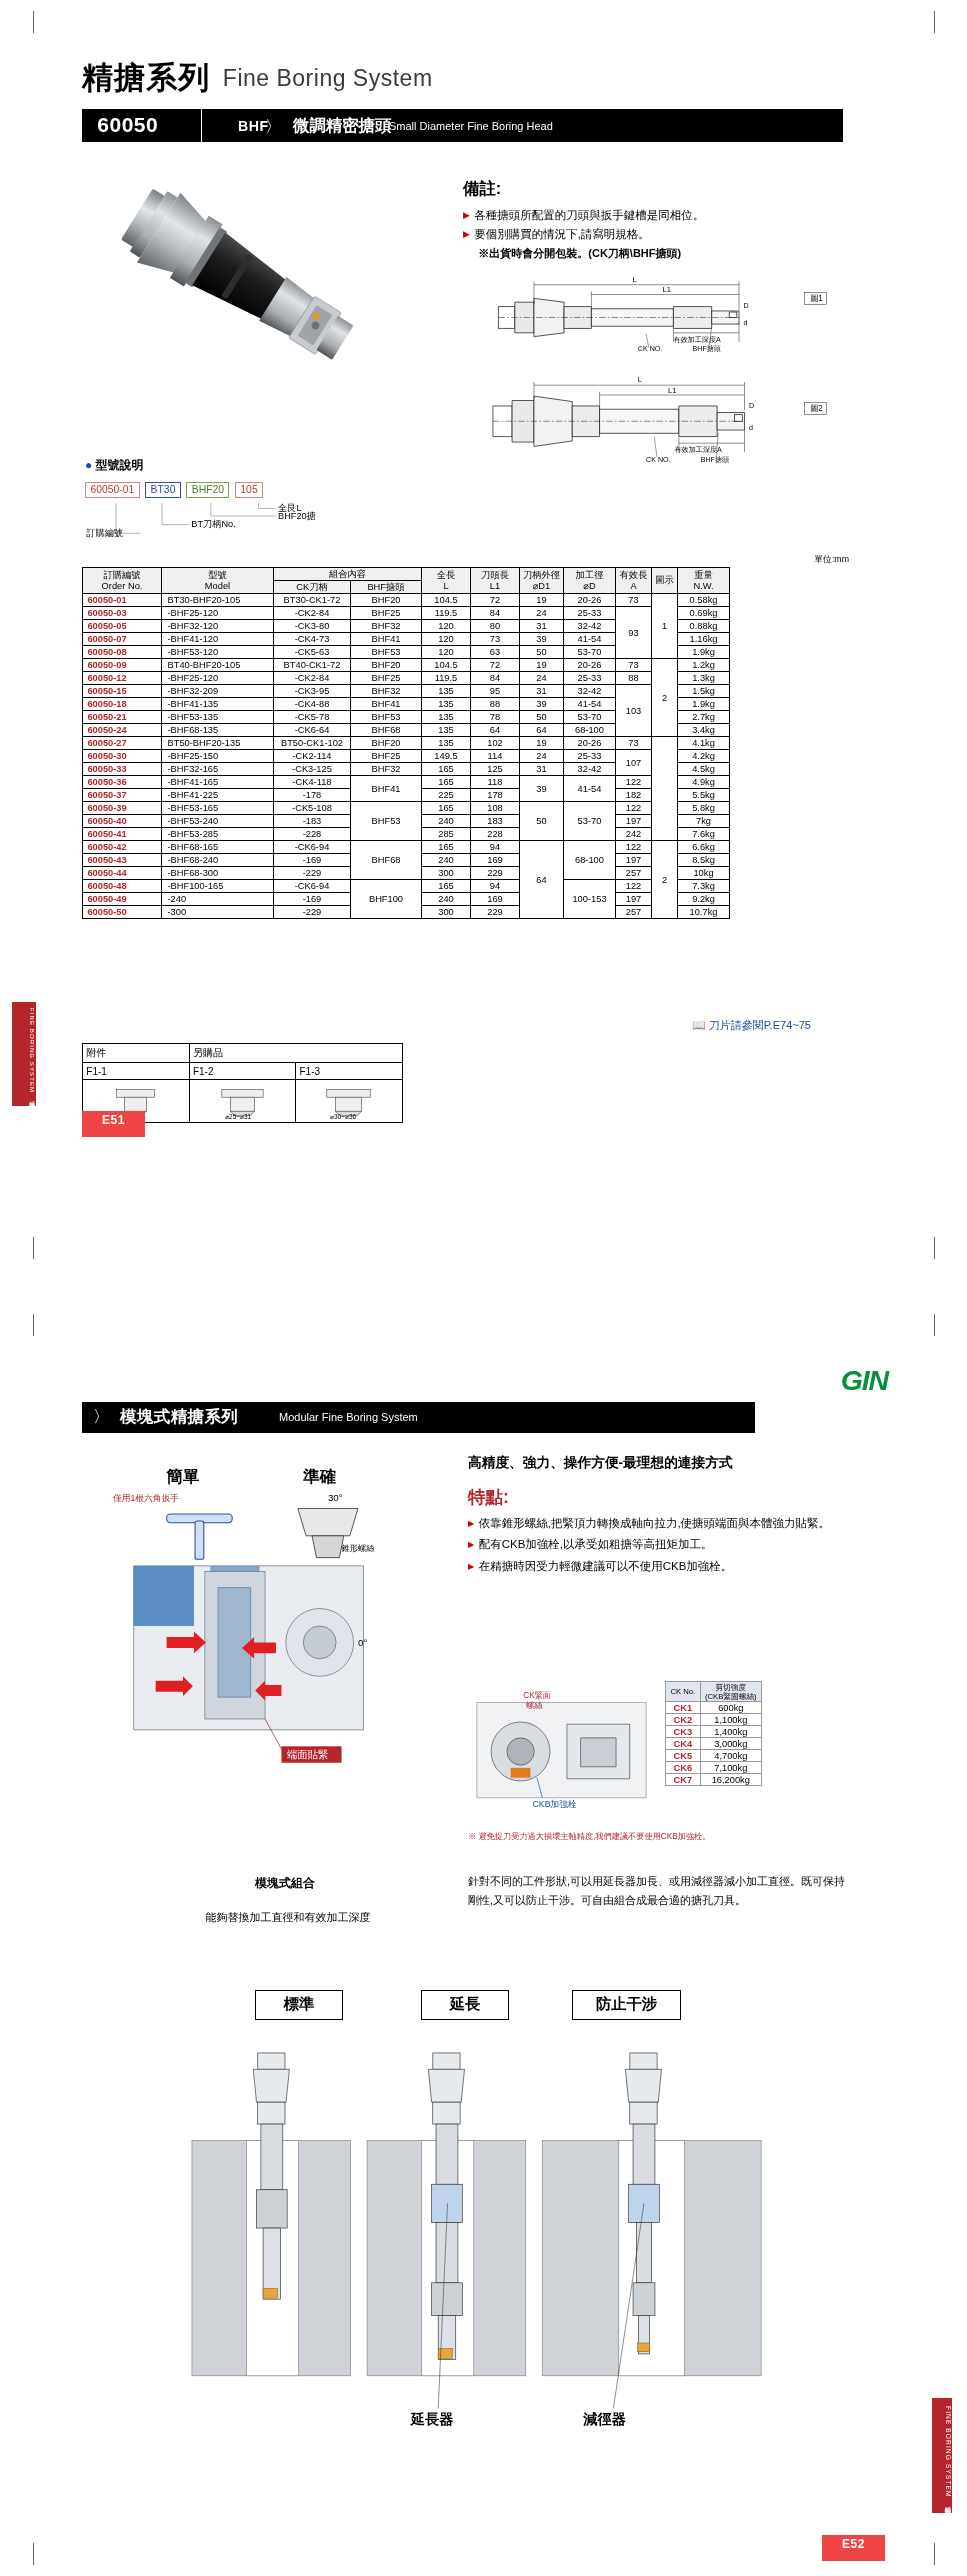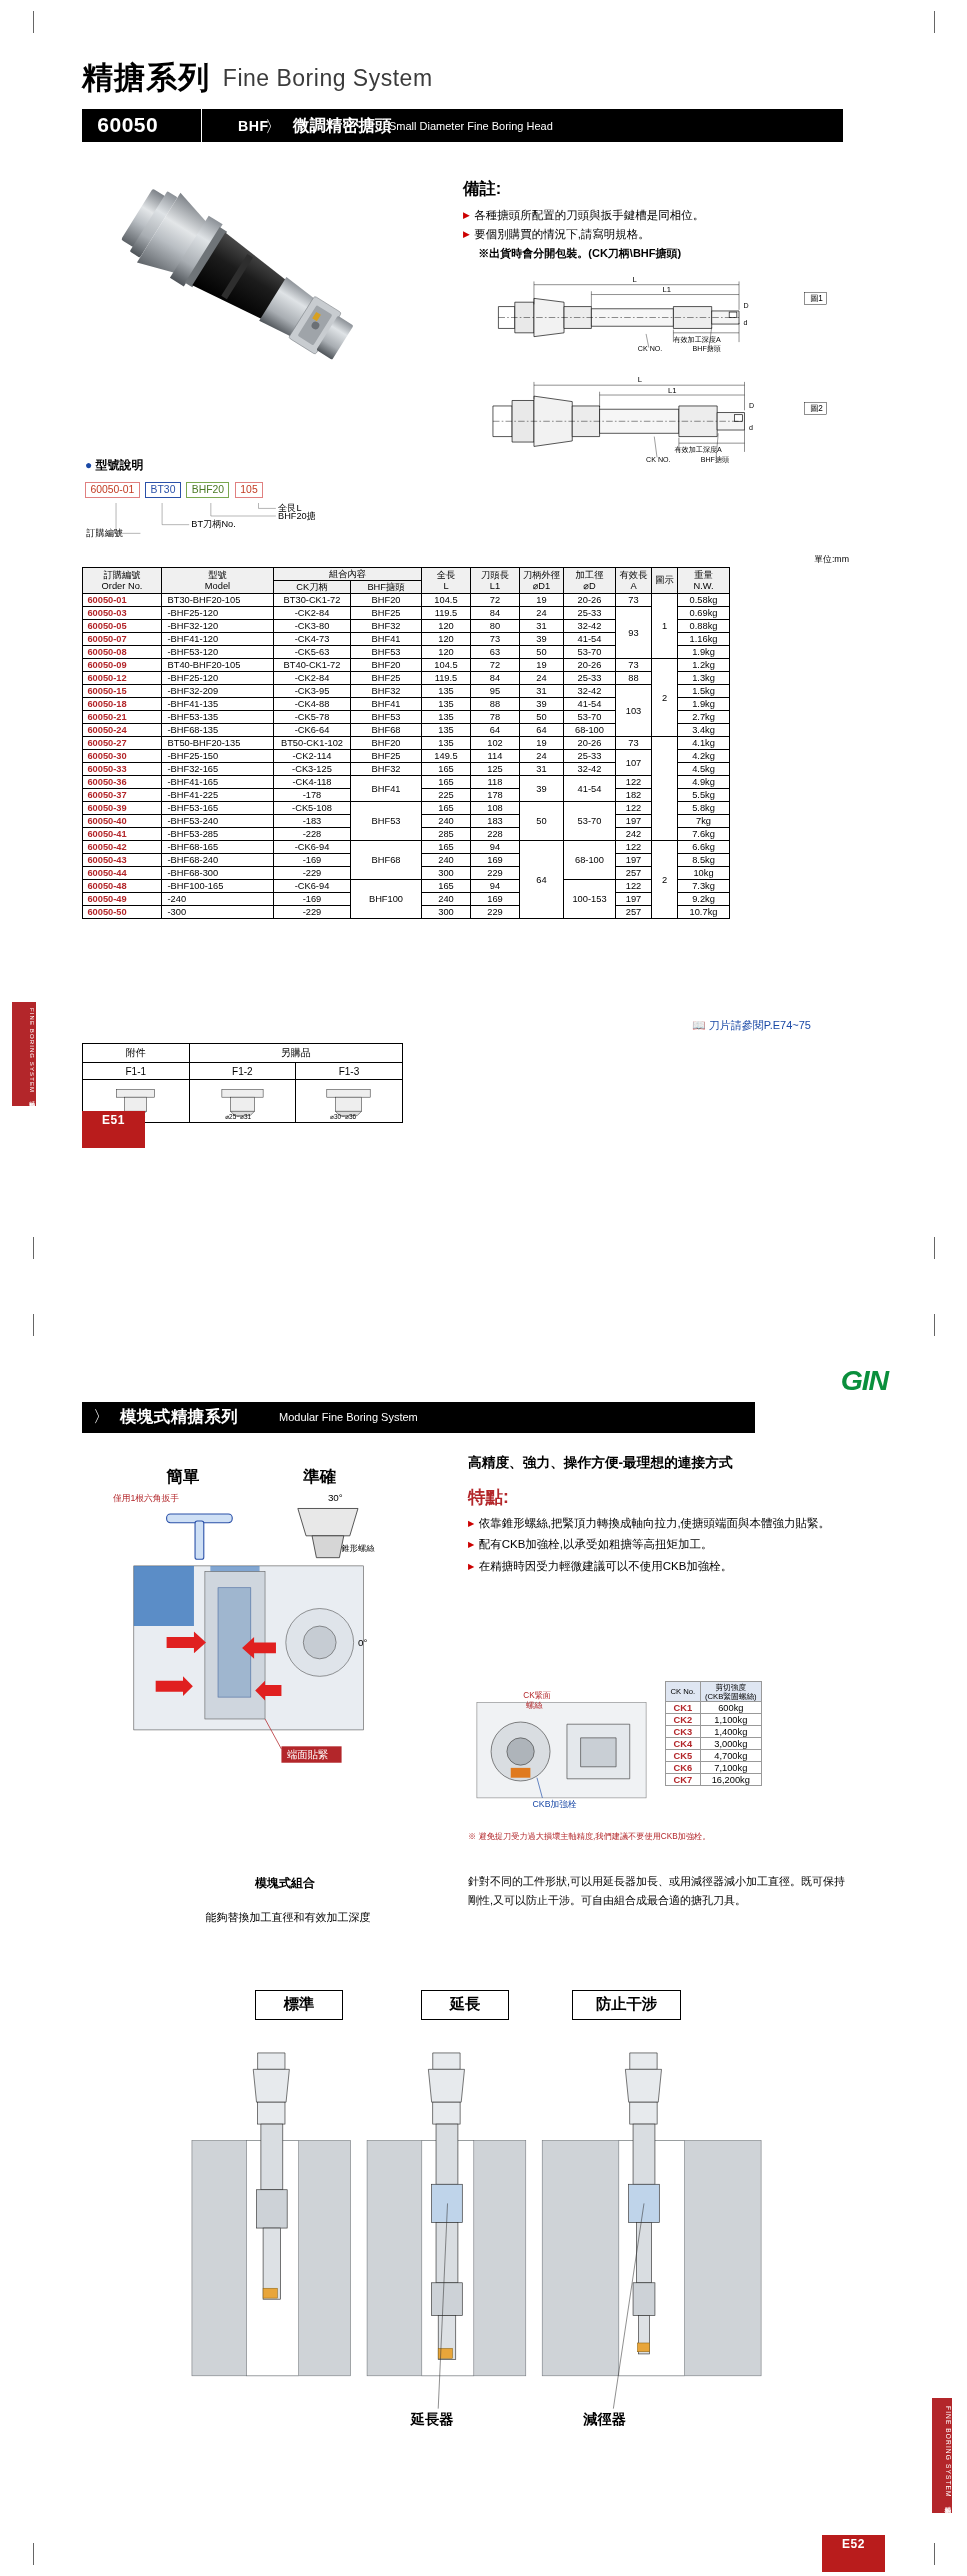--- a/index.html
+++ b/index.html
@@ -54,26 +54,26 @@
   .unit { position:absolute; right:118px; top:554px; font-size:8.8px; }
   table.spec { position:absolute; left:82px; top:567px; border-collapse:collapse; font-size:9.3px; }
   table.spec th, table.spec td { border:0.5px solid #000; text-align:center; padding:0.5px 2.2px; height:13px; }
   table.spec th { background:#f0f0f0; font-weight:normal; line-height:1.15; }
   table.spec td.ord { color:#b3262a; font-weight:bold; text-align:left; padding-left:4.4px; }
   table.spec td.lft { text-align:left; padding-left:5.5px; }
 
   
   .acc { position:absolute; left:82px; top:1043px; }
   table.acc-t { border-collapse:collapse; font-size:10px; }
-  table.acc-t td { border:0.5px solid #000; text-align:center; padding:2.2px 3.3px; }
+  table.acc-t td { border:0.5px solid #000; text-align:left; padding:2.2px 3.3px; }
   .acc-hd { height:16.4px; }
   .acc-img { height:38px; width:99px; position:relative; }
 
   .insert-note { position:absolute; left:692px; top:1018px; font-size:11px; color:#1a49a6; }
-  .pagenum { position:absolute; left:82px; top:1111px; width:63px; height:37px; background:#b91c1c; color:#fff;
+  .pagenum { position:absolute; left:82px; top:1111px; width:63px; height:26px; background:#ef4444; color:#fff;
              font-size:12px; font-weight:bold; text-align:center; line-height:18.6px; letter-spacing:0.5px; }
   .pagenum.right { left:auto; right:82px; }
 
   .sidetab { position:absolute; right:15.3px; width:20px; background:#b3262a; color:#fff; font-size:6.6px;
              writing-mode:vertical-rl; text-align:center; padding:6.6px 0; letter-spacing:1.1px; }
   .sidetab-l { position:absolute; left:12px; width:24px; background:#b3262a; color:#fff; font-size:6px;
              writing-mode:vertical-rl; text-align:center; padding:5.5px 0; letter-spacing:1.1px; }
 
   .cropmark { position:absolute; background:#666; }
 

